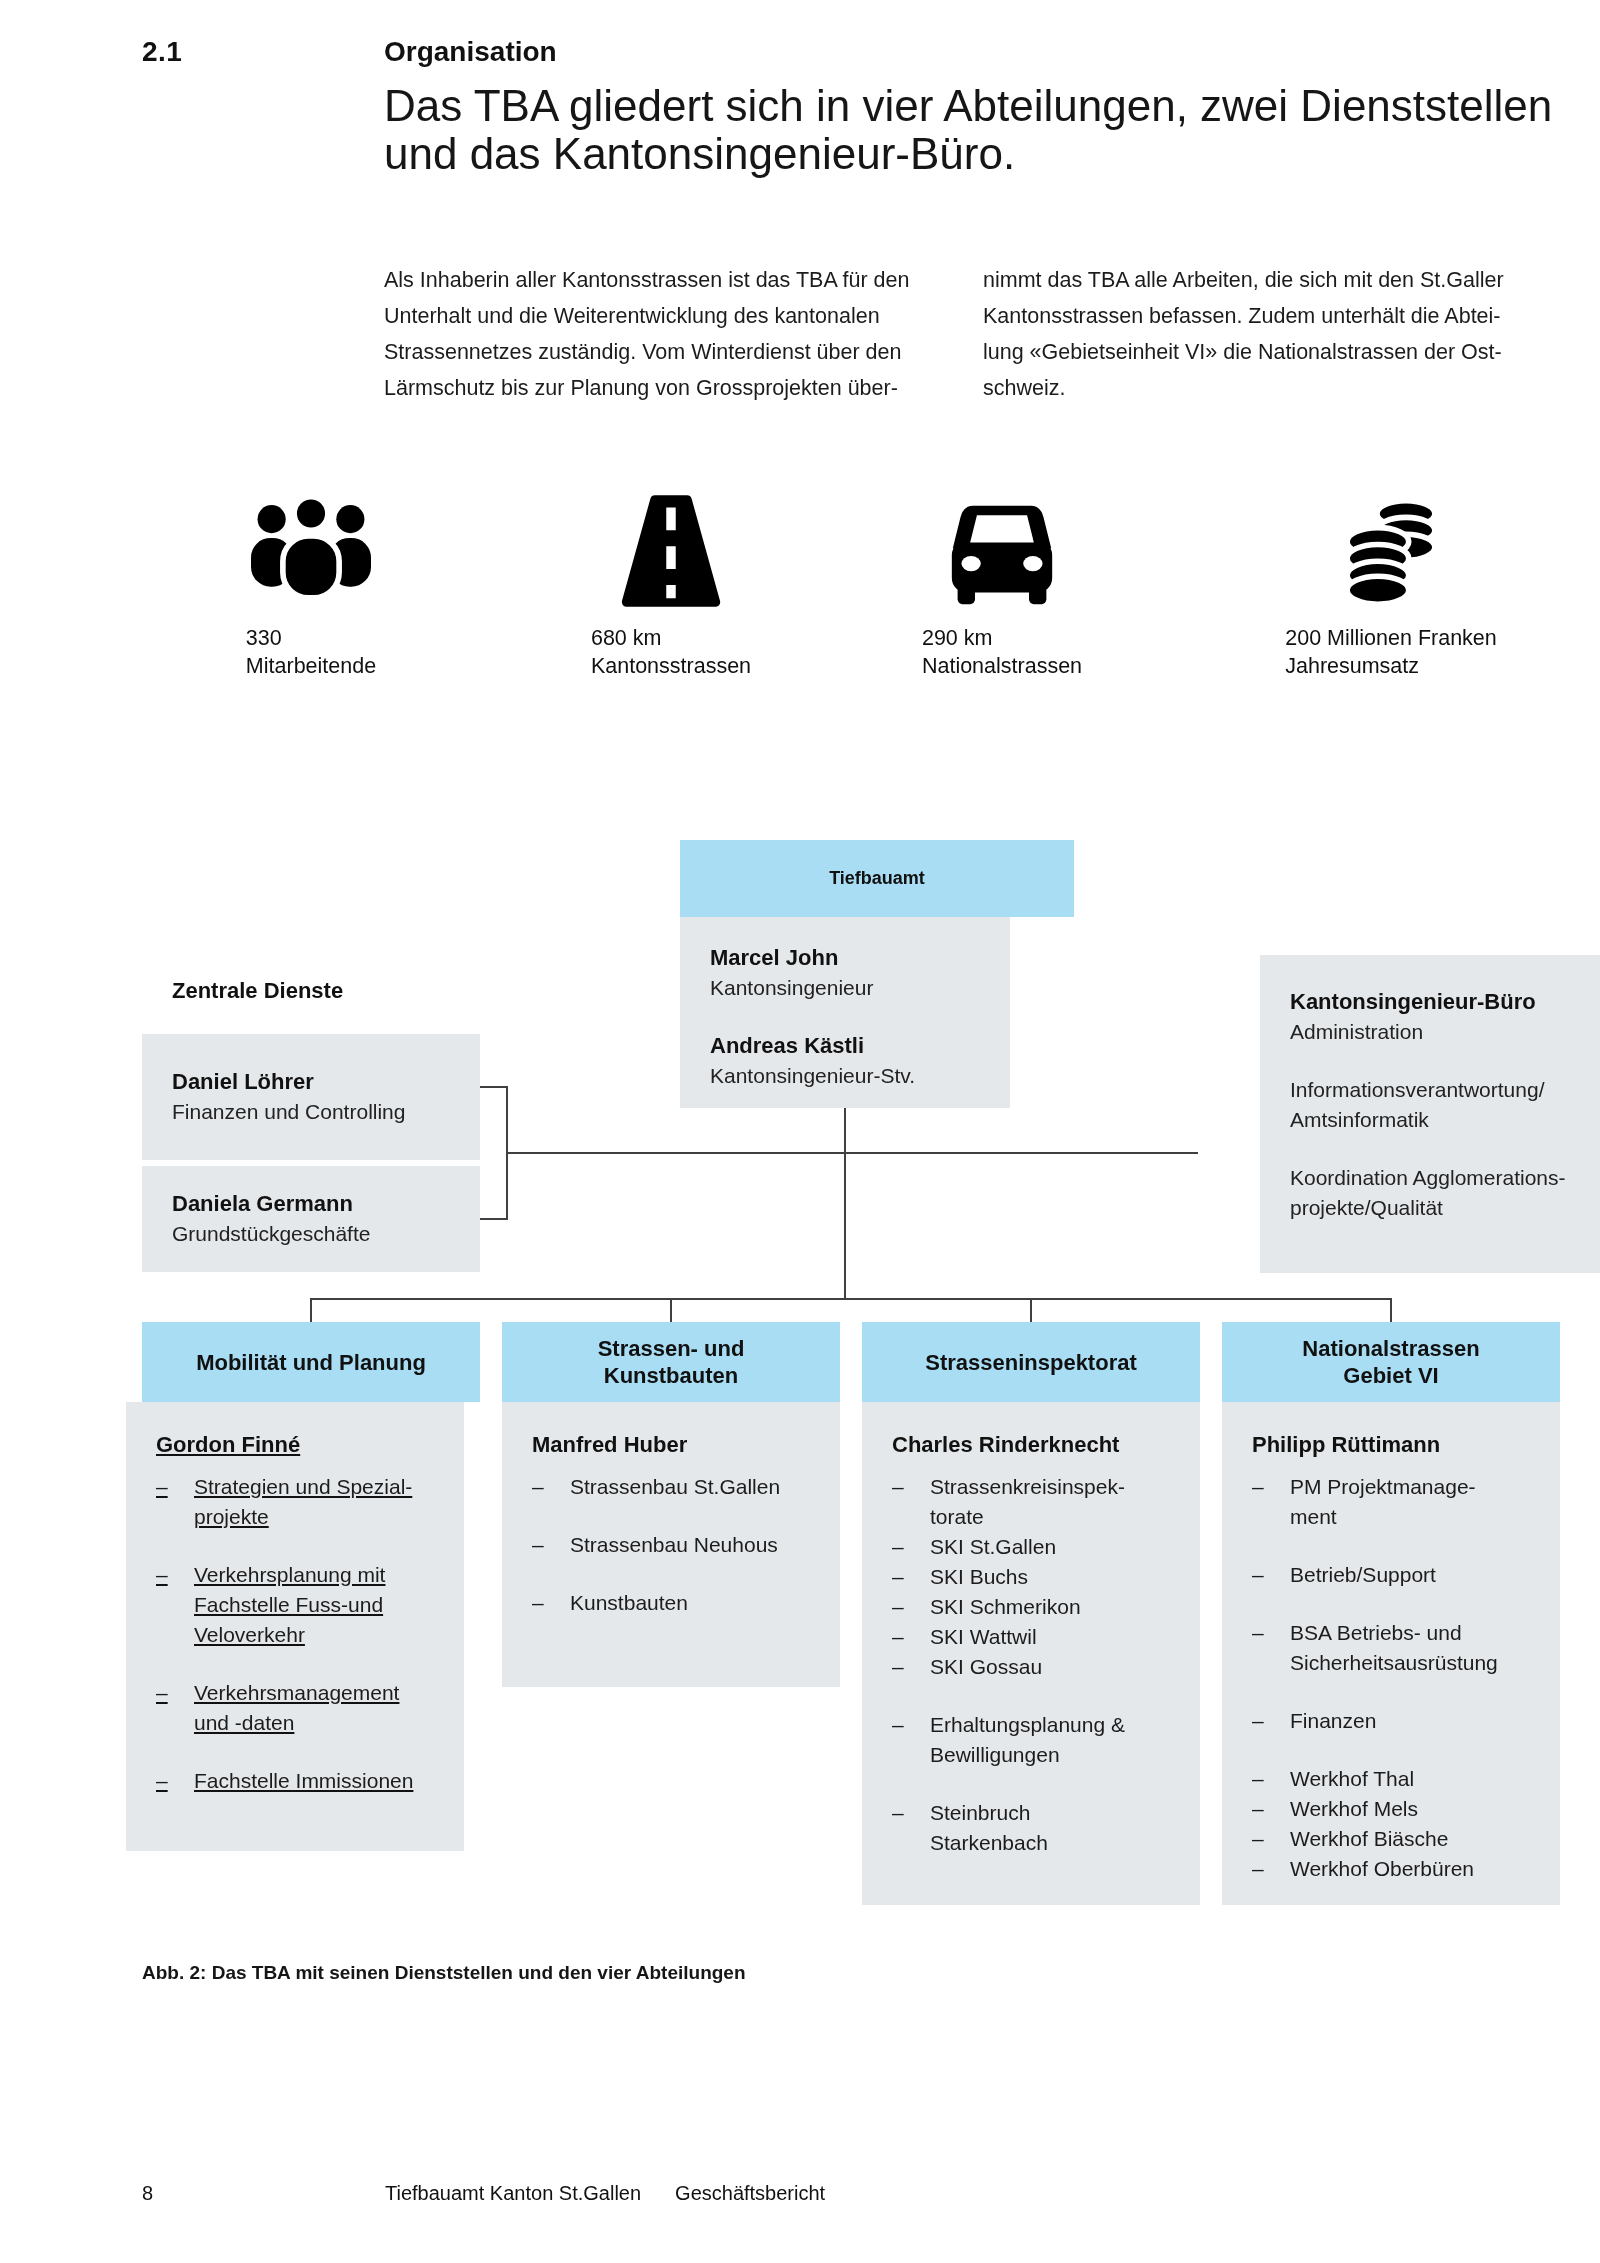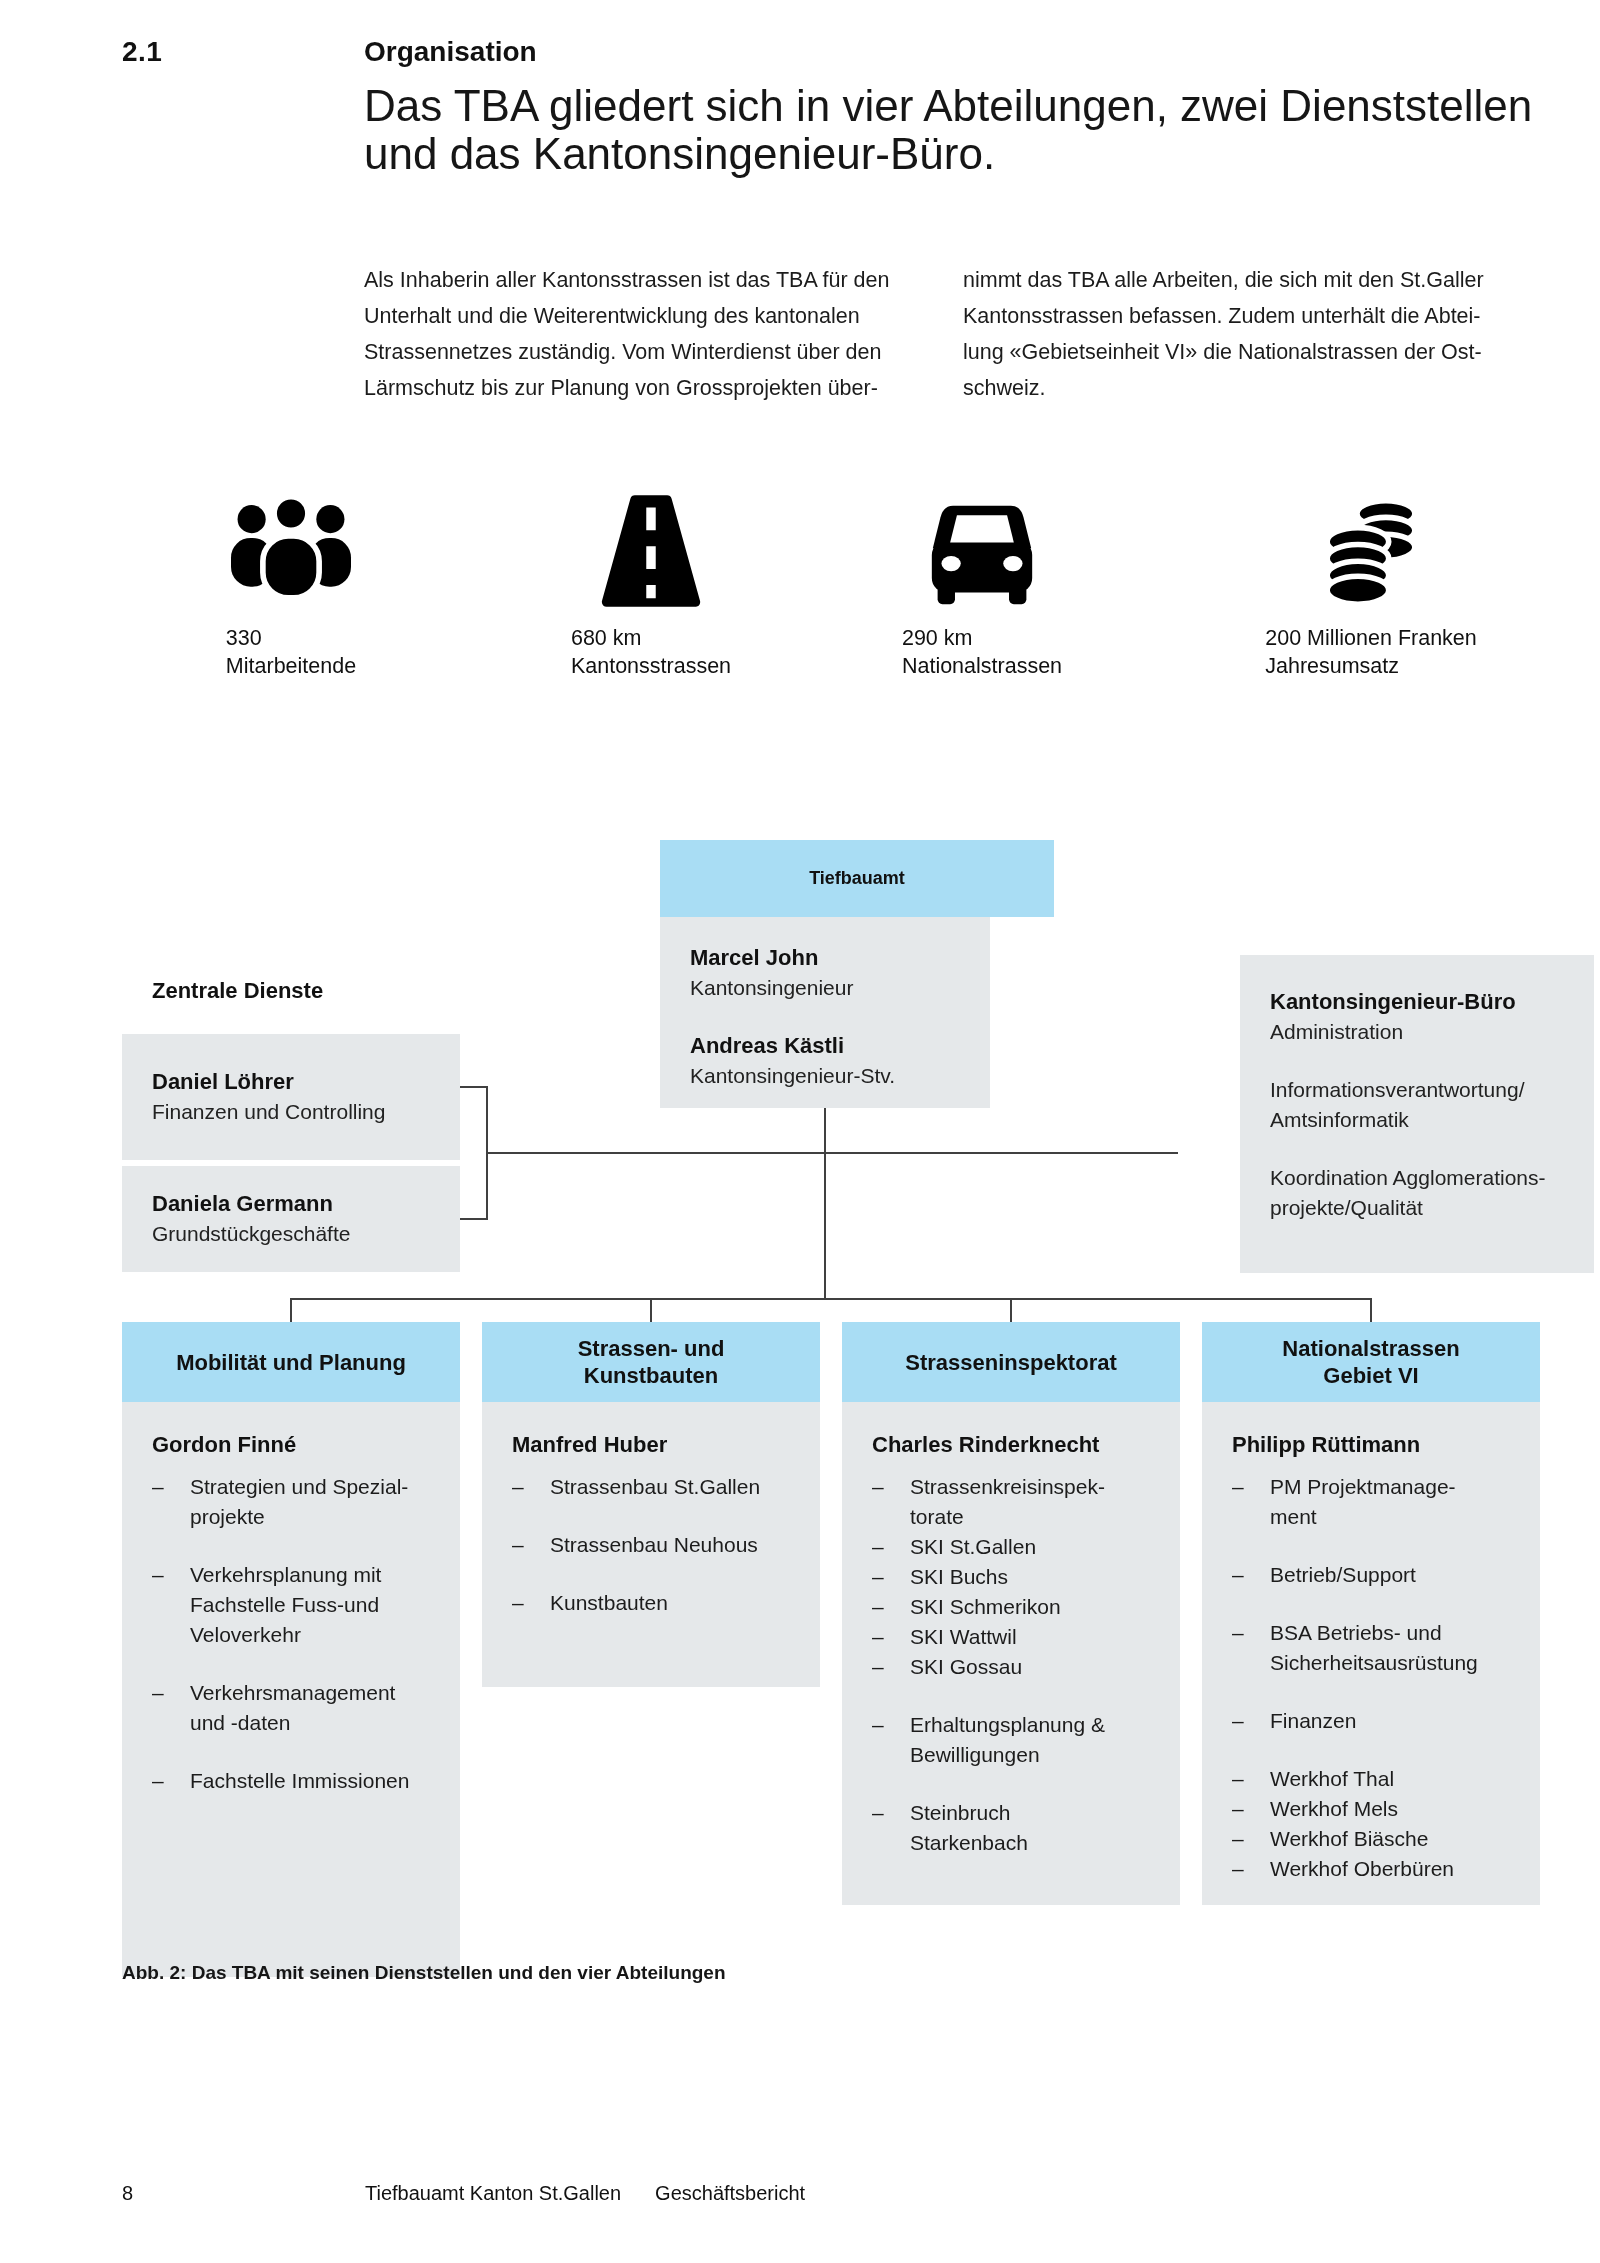--- a/index.html
+++ b/index.html
@@ -1,21 +1,21 @@
 <!DOCTYPE html>
 <html><head>
 <meta charset="utf-8">
 <style>
   html,body{margin:0;padding:0;background:#ffffff;}
   .page{
     position:relative;width:1600px;height:2263px;background:#fff;
     font-family:"Liberation Sans","DejaVu Sans",sans-serif;color:#111;
     overflow:hidden;
   }
-  .abs{position:absolute;}
+  .abs{position:absolute;margin-left:20px;}
   .prelines{white-space:pre-line;}
 
   
   .section-number{left:122px;top:36px;font-size:28px;font-weight:bold;letter-spacing:.5px;}
   .section-title{left:364px;top:36px;font-size:28px;font-weight:bold;}
   .lead-heading{left:364px;top:82px;font-size:44px;line-height:48px;font-weight:400;color:#161616;}
   .intro{font-size:21.5px;line-height:36px;color:#1c1c1c;}
   .intro.col-left{left:364px;top:262px;width:580px;}
   .intro.col-right{left:963px;top:262px;width:575px;}
 
@@ -192,21 +192,21 @@
   <div class="abs vline" style="left:486px;top:1086px;height:134px;"></div>
   <div class="abs hline" style="left:486px;top:1152px;width:692px;"></div>
   <div class="abs vline" style="left:824px;top:1108px;height:192px;"></div>
   <div class="abs hline" style="left:291px;top:1298px;width:1080px;"></div>
   <div class="abs vline" style="left:290px;top:1298px;height:24px;"></div>
   <div class="abs vline" style="left:650px;top:1298px;height:24px;"></div>
   <div class="abs vline" style="left:1010px;top:1298px;height:24px;"></div>
   <div class="abs vline" style="left:1370px;top:1298px;height:24px;"></div>
 
   <div class="abs bluehead dept-head prelines" style="left:122px;width:338px;">Mobilität und Planung</div>
-  <div class="abs box dept-body" style="left:122px;width:338px;height:575px;">
+  <div class="abs box dept-body" style="left:106px;width:338px;height:449px;text-decoration:underline;">
     <div class="dept-leader">Gordon Finné</div>
     <ul class="dept-list">
       <li>
           <span class="dash">–</span>
           <span class="txt prelines">Strategien und Spezial-
 projekte</span>
         </li>
       <li class="gap">
           <span class="dash">–</span>
           <span class="txt prelines">Verkehrsplanung mit

